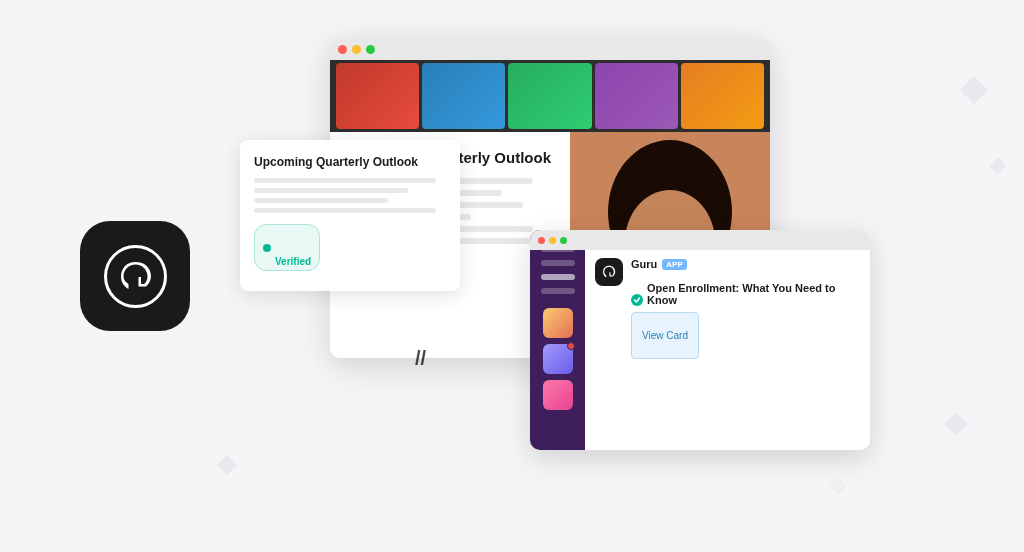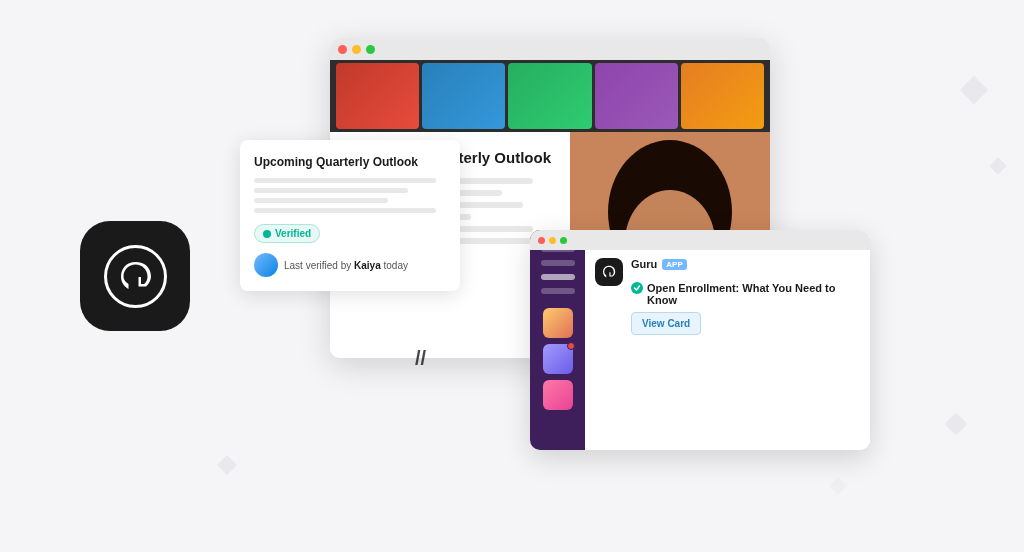--- a/index.html
+++ b/index.html
@@ -178,20 +178,21 @@
     .verified-dot {
       width: 8px;
       height: 8px;
       background: #00b894;
       border-radius: 50%;
     }
     .verified-text {
       font-size: 10px;
       font-weight: 600;
       color: #00b894;
+      margin-top: 28px;
     }
     .verified-by {
       display: flex;
       align-items: center;
       gap: 6px;
       margin-top: 4px;
     }
     .verified-avatar {
       width: 24px;
       height: 24px;
@@ -318,42 +319,42 @@
     .notif-sub {
       font-size: 9px;
       color: #888;
       margin-bottom: 4px;
     }
     .notif-card-title {
       font-size: 11px;
       font-weight: 600;
       color: #1a1a1a;
       display: flex;
-      align-items: flex-start;
+      align-items: flex-end;
       gap: 4px;
       margin-bottom: 6px;
     }
     .notif-check {
       width: 12px;
       height: 12px;
       background: #00b894;
       border-radius: 50%;
       display: flex;
       align-items: center;
       justify-content: center;
       flex-shrink: 0;
     }
     .view-card-btn {
       display: inline-block;
       background: #e8f4fd;
       border: 1px solid #b8d9f0;
       border-radius: 4px;
-      padding: 5px 10px;
+      padding: 17px 10px;
       font-size: 10px;
-      font-weight: 700;
+      font-weight: 400;
       color: #2980b9;
       cursor: pointer;
     }
 
     
     .slash-deco {
       position: absolute;
       font-size: 20px;
       font-weight: 900;
       color: #1a1a1a;
@@ -427,28 +428,20 @@
   <div class="card-line w95"></div>
   <div class="card-line w80"></div>
   <div class="card-line w70"></div>
   <div class="card-line w95"></div>
 
   <div class="verified-badge">
     <div class="verified-dot"></div>
     <span class="verified-text">Verified</span>
   </div>
 
-  <div class="verified-by">
-    <div class="verified-avatar"></div>
-    <span class="verified-by-text">
-      <span>Last verified by</span>
-      <span class="verified-name">Kaiya</span>
-      <span>today</span>
-    </span>
-  </div>
 </div>
 
 <div class="slash-deco" style="top:348px;left:415px;">//</div>
 <div class="slash-deco" style="top:360px;right:158px;">//</div>
 
 <div class="slack-panel">
   <div class="slack-chrome">
     <div class="slack-dot red"></div>
     <div class="slack-dot yellow"></div>
     <div class="slack-dot green"></div>

